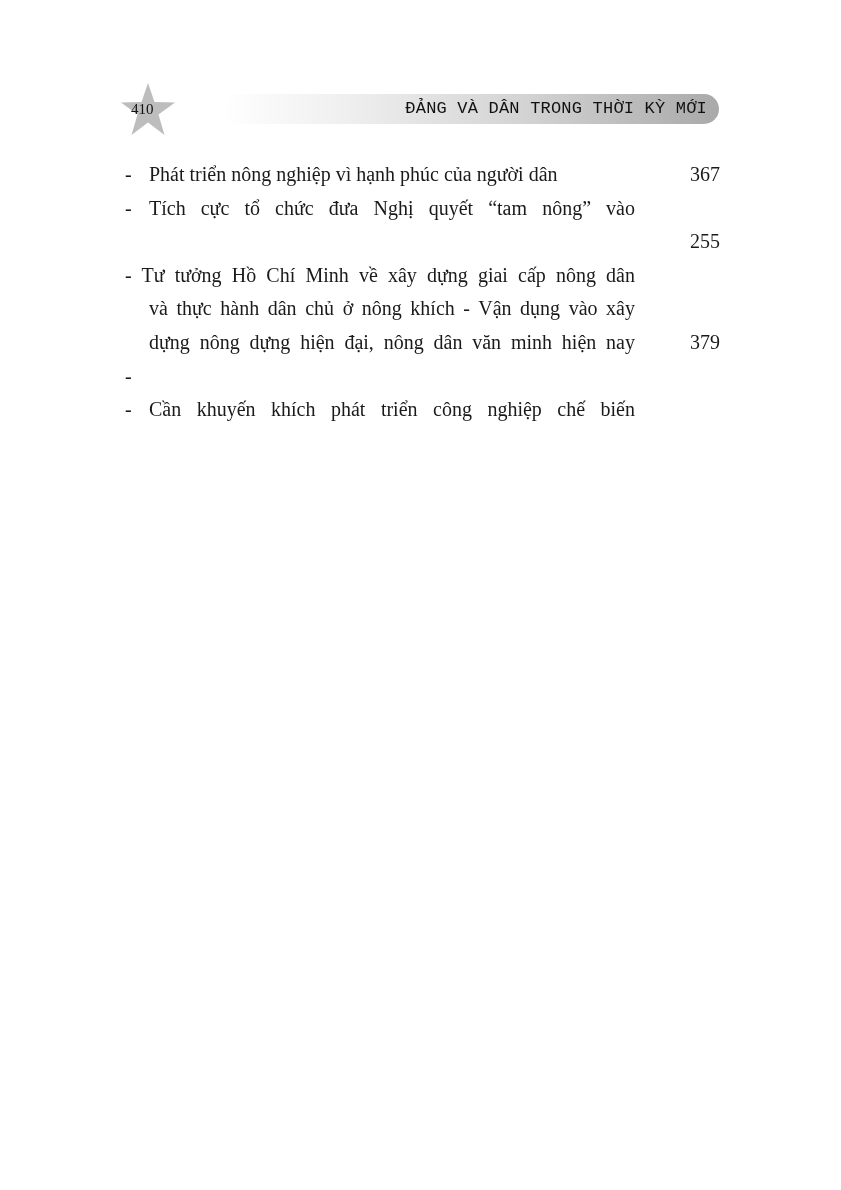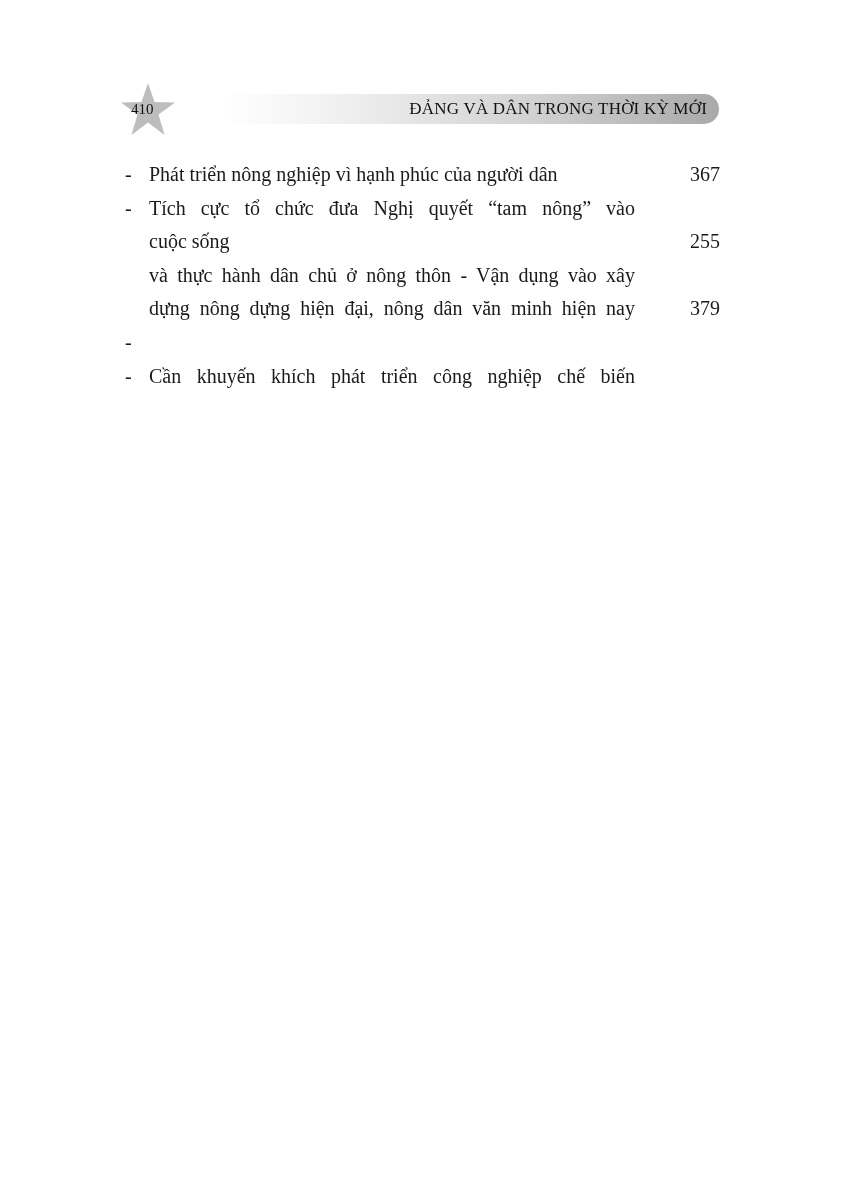--- a/index.html
+++ b/index.html
@@ -46,21 +46,21 @@
       top: 94px;
       width: 497px;
       height: 30px;
       border-radius: 15px;
       background: linear-gradient(to right, #ffffff 0%, #efefef 25%, #d4d4d4 60%, #a9a9a9 100%);
     }
     .header-title {
       position: absolute;
       right: 12px;
       top: 5px;
-      font-family: Liberation Serif, serif;
+      font-family: Liberation Mono, monospace;
       font-size: 17px;
       letter-spacing: 0.2px;
       color: #111;
       white-space: nowrap;
       line-height: 20px;
     }
     .toc {
       position: absolute;
       left: 0;
       top: 158px;
@@ -120,26 +120,28 @@
     <span class="dash">-</span>
     <span class="text last">Phát triển nông nghiệp vì hạnh phúc của người dân</span>
     <span class="page">367</span>
   </div>
 
   <div class="toc-line">
     <span class="dash">-</span>
     <span class="text">Tích cực tổ chức đưa Nghị quyết “tam nông” vào</span>
   </div>
   <div class="toc-line">
-    <span class="text last">cuộc sống</span>
     <span class="page">255</span>
   </div>
 
   <div class="toc-line">
-    <span class="text">và thực hành dân chủ ở nông thôn - Vận dụng vào xây</span>
+    <span class="text flush">- Tư tưởng Hồ Chí Minh về xây dựng giai cấp nông dân</span>
+  </div>
+  <div class="toc-line">
+    <span class="text">và thực hành dân chủ ở nông khích - Vận dụng vào xây</span>
   </div>
   <div class="toc-line">
     <span class="text">dựng nông dựng hiện đại, nông dân văn minh hiện nay</span>
     <span class="page">379</span>
   </div>
 
   <div class="toc-line">
     <span class="dash">-</span>
   </div>
 

